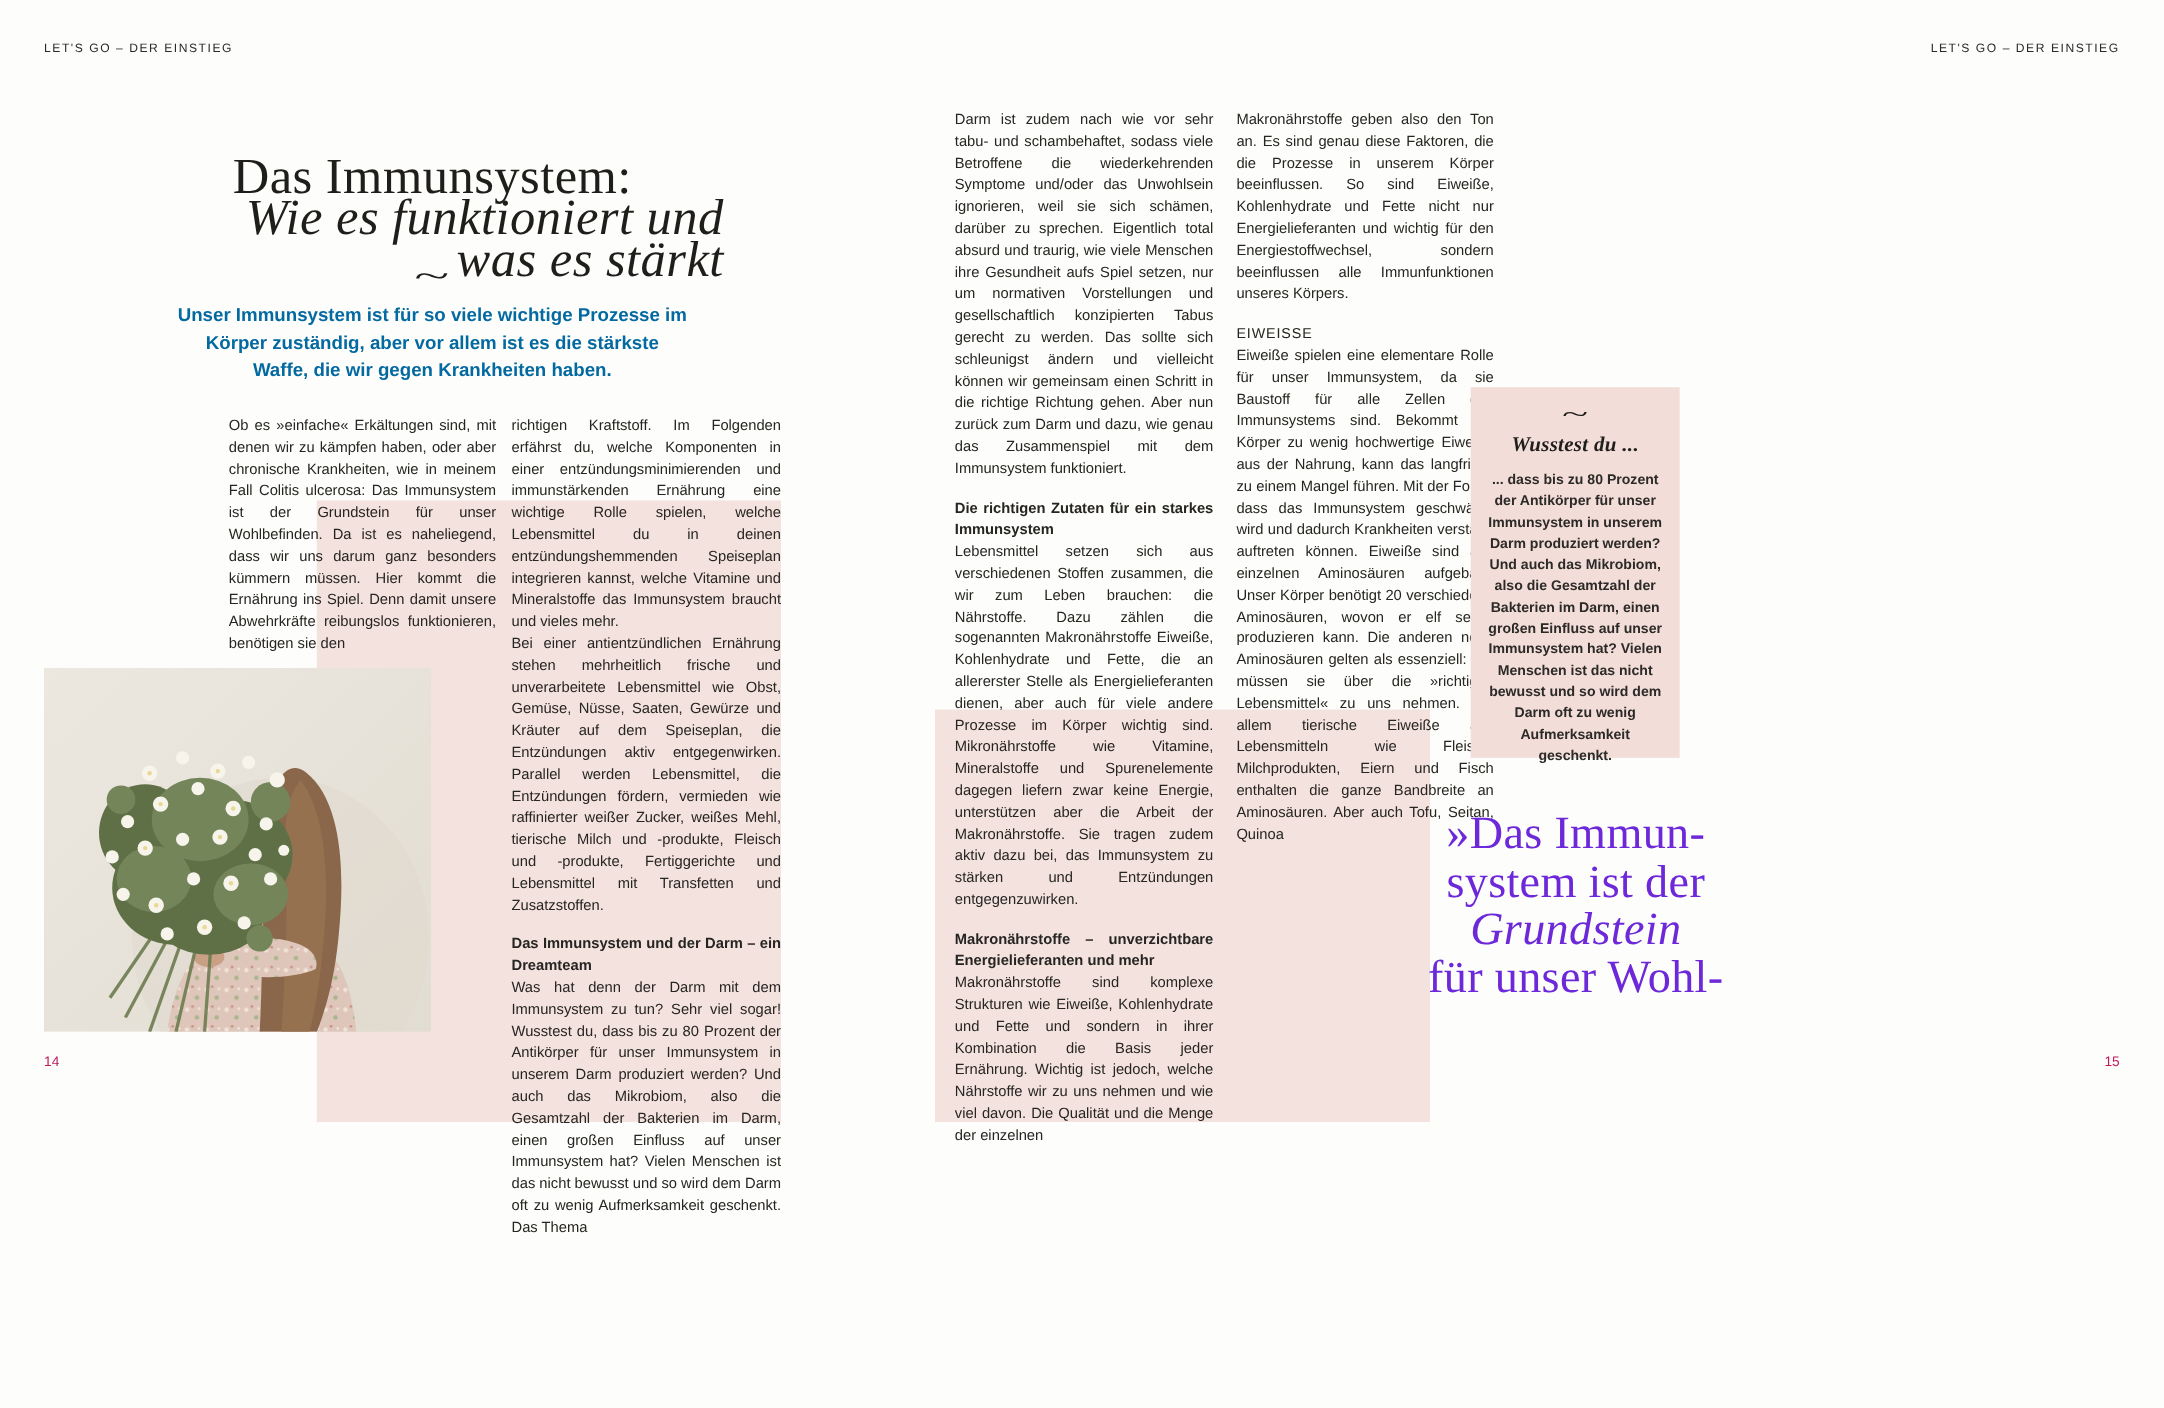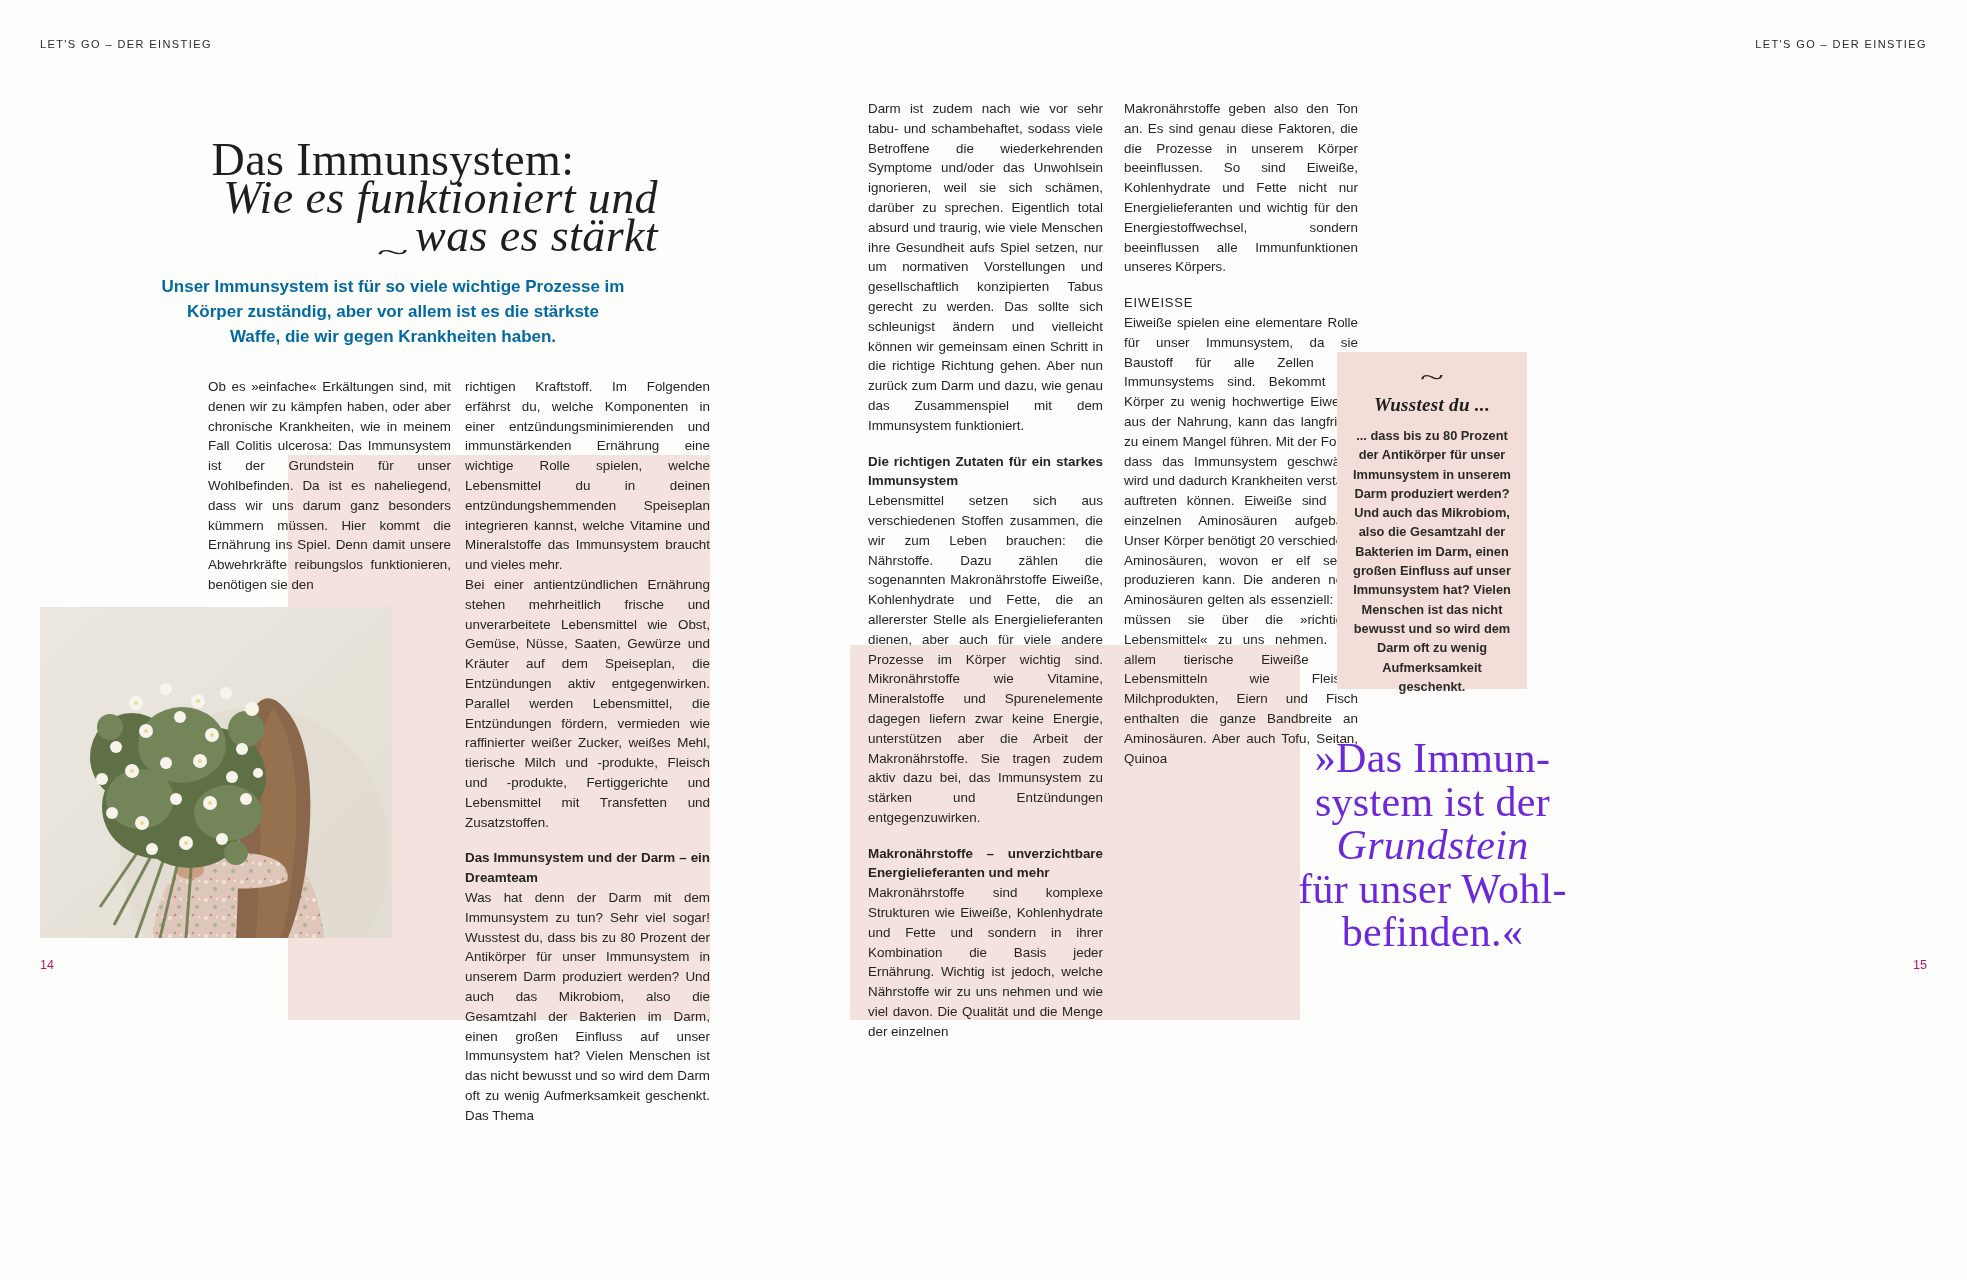--- a/index.html
+++ b/index.html
@@ -228,19 +228,18 @@
     <div class="ib-tilde"><span>~</span></div>
     <div class="ib-title">Wusstest du ...</div>
     <div class="ib-body">... dass bis zu 80 Prozent der Antikörper für unser Immunsystem in unserem Darm produziert werden? Und auch das Mikrobiom, also die Gesamtzahl der Bakterien im Darm, einen großen Einfluss auf unser Immunsystem hat? Vielen Menschen ist das nicht bewusst und so wird dem Darm oft zu wenig Aufmerksamkeit geschenkt.</div>
   </div>
 
   <div class="quote">
     <div>»Das Immun-</div>
     <div>system ist der</div>
     <div class="q-italic">Grundstein</div>
     <div>für unser Wohl-</div>
-    <div>befinden.«</div>
   </div>
 
   <div class="pagenum pn-left">14</div>
   <div class="pagenum pn-right">15</div>
 
 </div>
 
 </body></html>

